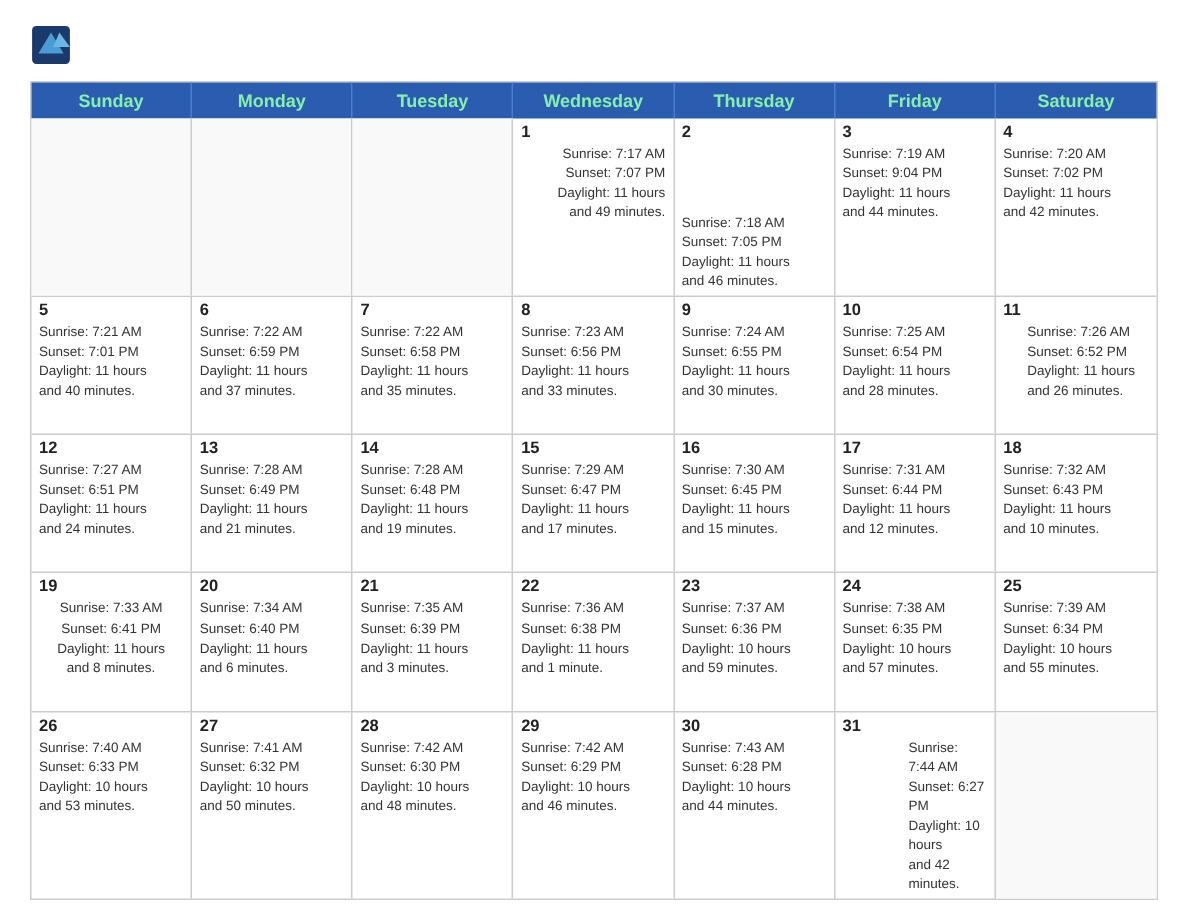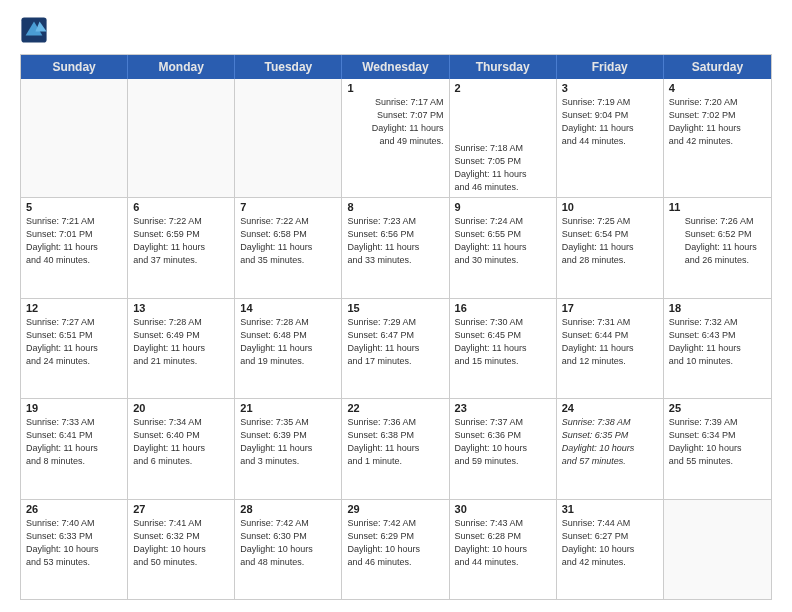--- a/index.html
+++ b/index.html
@@ -57,21 +57,21 @@
       display: flex;
       flex-direction: column;
       border: 1px solid #ccc;
     }
     .cal-header {
       display: grid;
       grid-template-columns: repeat(7, 1fr);
       background: #2a5db0;
     }
     .cal-header-cell {
-      color: #e5e5e5;
+      color: #86efac;
       font-size: 12px;
       font-weight: bold;
       text-align: center;
       padding: 5px 2px;
       border-right: 1px solid #4a7dd0;
     }
     .cal-header-cell:last-child {
       border-right: none;
     }
     .cal-body {
@@ -278,21 +278,21 @@
             <div class="day-num">18</div>
             <div class="cell-info" style="white-space: pre-line;">Sunrise: 7:32 AM
 Sunset: 6:43 PM
 Daylight: 11 hours
 and 10 minutes.</div>
           </div>
         </div>
         <div class="cal-row">
           <div class="cal-cell">
             <div class="day-num">19</div>
-            <div class="cell-info" style="white-space: pre-line;">Sunrise: 7:33 AM
+            <div class="cell-info" style="white-space: pre-line; text-align: center;">Sunrise: 7:33 AM
 Sunset: 6:41 PM
 Daylight: 11 hours
 and 8 minutes.</div>
           </div>
           <div class="cal-cell">
             <div class="day-num">20</div>
             <div class="cell-info" style="white-space: pre-line;">Sunrise: 7:34 AM
 Sunset: 6:40 PM
 Daylight: 11 hours
 and 6 minutes.</div>
@@ -313,21 +313,21 @@
           </div>
           <div class="cal-cell">
             <div class="day-num">23</div>
             <div class="cell-info" style="white-space: pre-line;">Sunrise: 7:37 AM
 Sunset: 6:36 PM
 Daylight: 10 hours
 and 59 minutes.</div>
           </div>
           <div class="cal-cell">
             <div class="day-num">24</div>
-            <div class="cell-info" style="white-space: pre-line; font-style: italic;">Sunrise: 7:38 AM
+            <div class="cell-info" style="white-space: pre-line;">Sunrise: 7:38 AM
 Sunset: 6:35 PM
 Daylight: 10 hours
 and 57 minutes.</div>
           </div>
           <div class="cal-cell">
             <div class="day-num">25</div>
             <div class="cell-info" style="white-space: pre-line;">Sunrise: 7:39 AM
 Sunset: 6:34 PM
 Daylight: 10 hours
 and 55 minutes.</div>
@@ -364,21 +364,21 @@
           </div>
           <div class="cal-cell">
             <div class="day-num">30</div>
             <div class="cell-info" style="white-space: pre-line;">Sunrise: 7:43 AM
 Sunset: 6:28 PM
 Daylight: 10 hours
 and 44 minutes.</div>
           </div>
           <div class="cal-cell">
             <div class="day-num">31</div>
-            <div class="cell-info" style="white-space: pre-line;">Sunrise: 7:44 AM
+            <div class="cell-info" style="white-space: pre-line; margin-left: 44px;">Sunrise: 7:44 AM
 Sunset: 6:27 PM
 Daylight: 10 hours
 and 42 minutes.</div>
           </div>
           <div class="cal-cell empty"></div>
         </div>
       </div>
   </div>
 </div>
 

